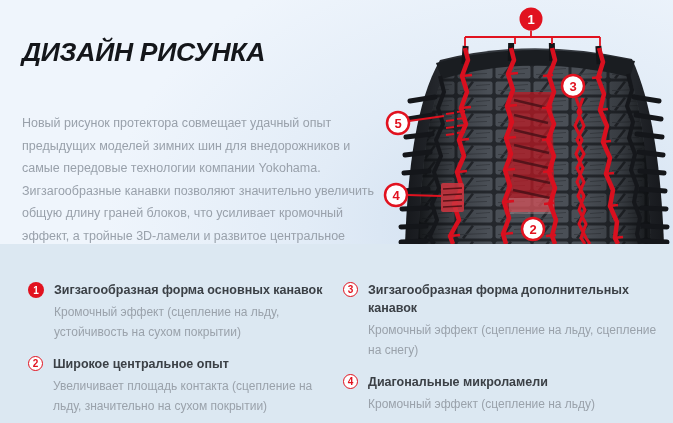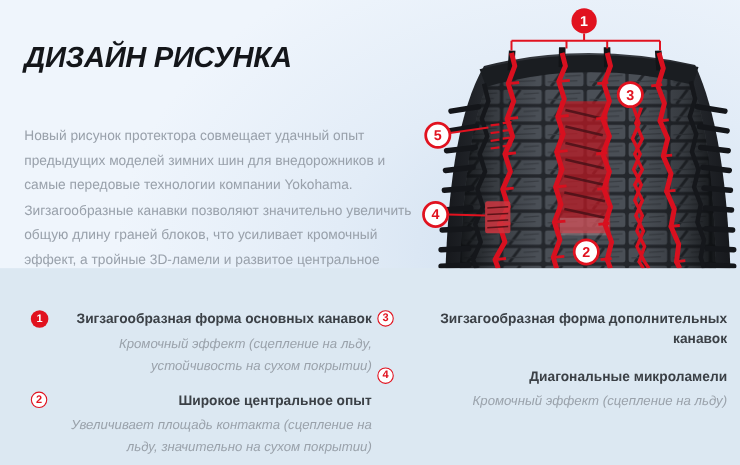--- a/index.html
+++ b/index.html
@@ -24,23 +24,23 @@
   .legend-col{position:absolute;top:37px;display:flex;flex-direction:column;gap:13px;}
   .legend-col.left{left:28px;width:310px;}
   .legend-col.right{left:343px;width:318px;}
   .legend-item{display:flex;gap:10px;align-items:flex-start;}
   .badge{flex:0 0 auto;width:16px;height:16px;border-radius:50%;
          display:flex;align-items:center;justify-content:center;
          font-size:10px;font-weight:bold;margin-top:1px;}
   .badge.solid{background:#e1121f;color:#ffffff;}
   .badge.outline{background:#ffffff;border:1.7px solid #e1121f;color:#e1121f;
          width:13px;height:13px;}
-  .legend-text{flex:1;text-align:right;}
+  .legend-text{flex:1;}
   .legend-title{font-size:12.5px;font-weight:bold;color:#3b4046;line-height:18px;margin:0 0 3px 0;}
-  .legend-desc{font-size:12px;color:#9aa2ab;line-height:20px;margin:0;font-style:italic;}
+  .legend-desc{font-size:12px;color:#9aa2ab;line-height:20px;margin:0;}
 </style>
 </head>
 <body>
 
 <div class="page">
 
   <section class="hero">
     <h1 class="hero-title">
       <span>ДИЗАЙН РИСУНКА</span><br>
     </h1>
@@ -239,20 +239,21 @@
           <p class="legend-desc">Увеличивает площадь контакта (сцепление на льду, значительно на сухом покрытии)</p>
         </div>
       </div>
     </div>
 
     <div class="legend-col right">
       <div class="legend-item">
         <span class="badge outline">3</span>
         <div class="legend-text">
           <p class="legend-title">Зигзагообразная форма дополнительных канавок</p>
+          <p class="legend-desc">Кромочный эффект (сцепление на льду, сцепление на снегу)</p>
         </div>
       </div>
       <div class="legend-item">
         <span class="badge outline">4</span>
         <div class="legend-text">
           <p class="legend-title">Диагональные микроламели</p>
           <p class="legend-desc">Кромочный эффект (сцепление на льду)</p>
         </div>
       </div>
 

